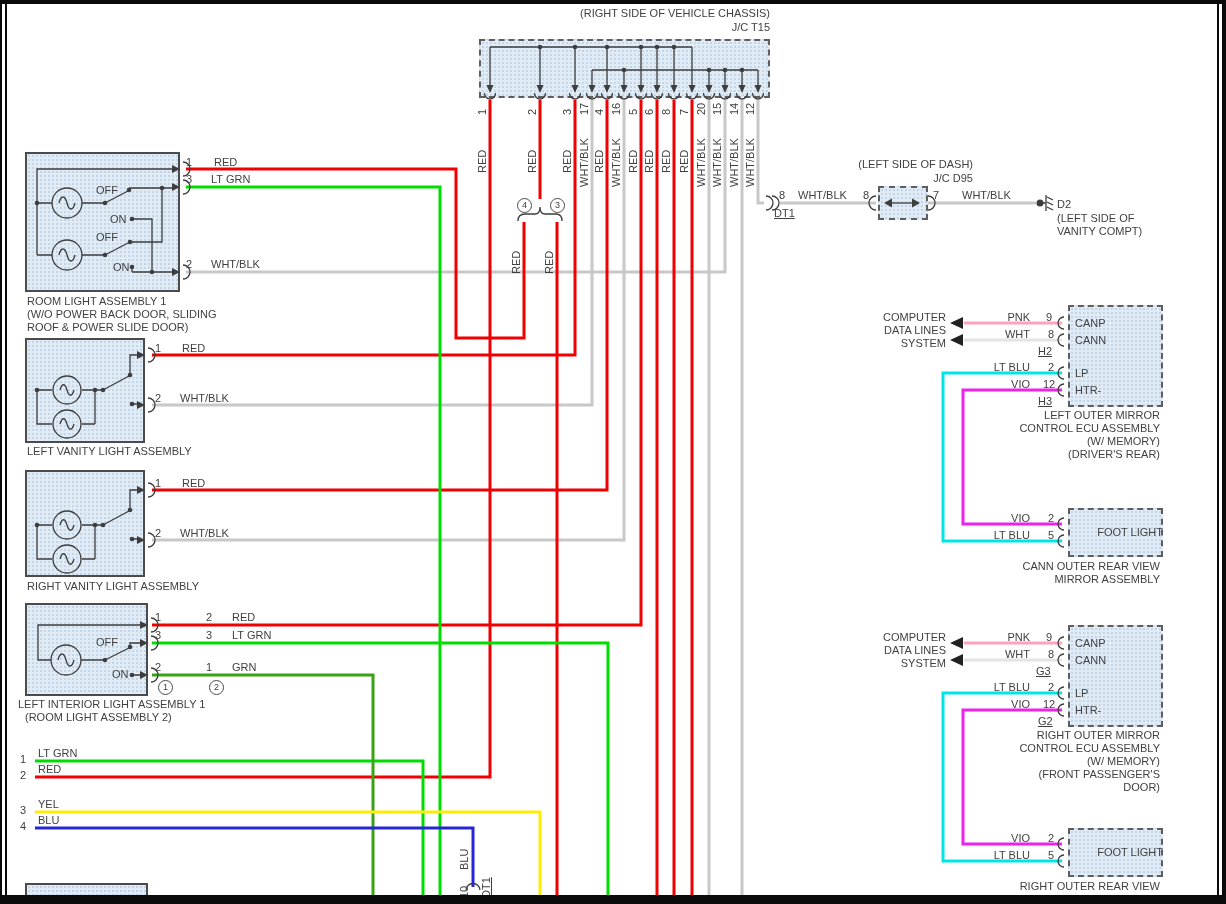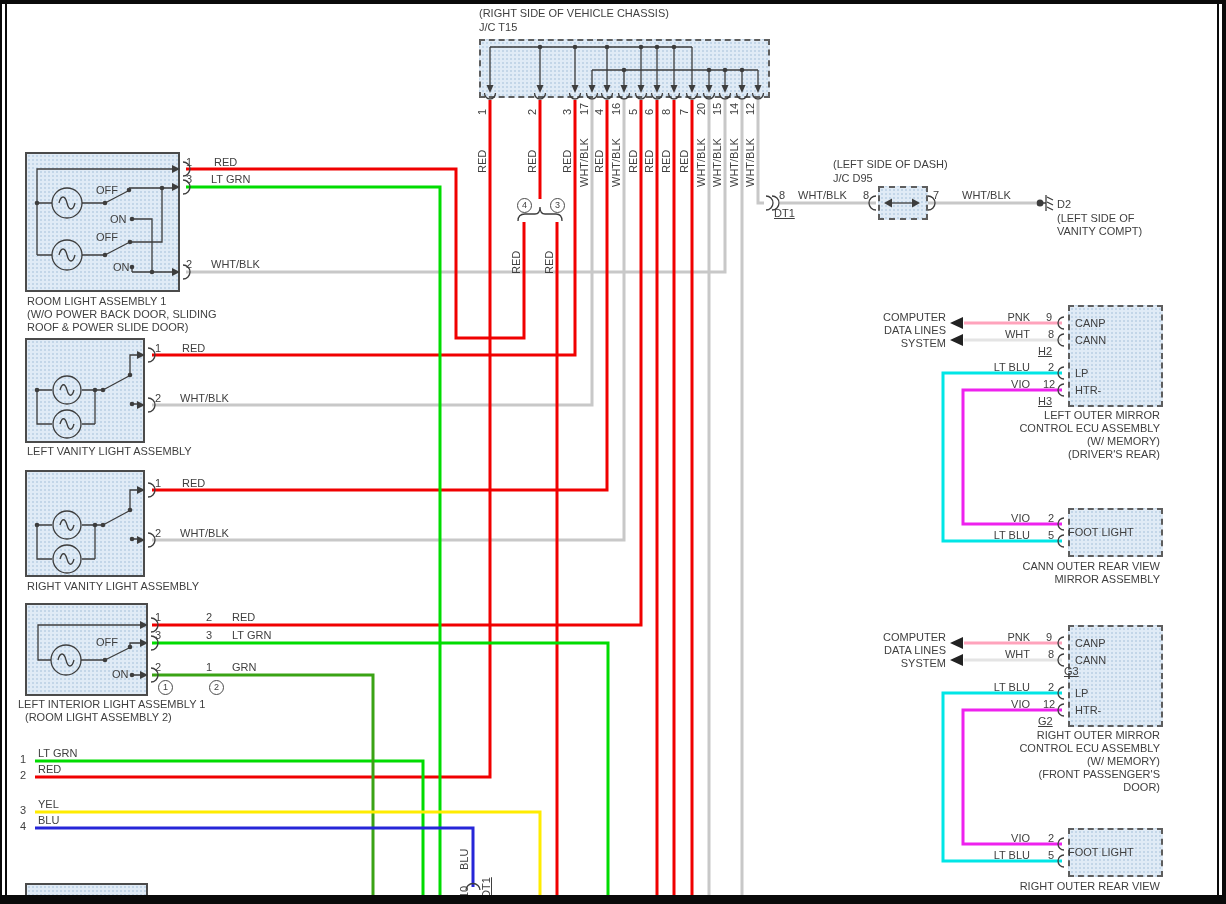--- a/index.html
+++ b/index.html
@@ -6,21 +6,21 @@
   #canvas{position:relative;width:1226px;height:904px;background:#fff;overflow:hidden;
           font-family:"Liberation Sans",sans-serif;color:#3f3f3f}
   .bx{position:absolute;box-sizing:border-box;background-color:var(--c-box-fill,#e0ebf6);
       background-image:radial-gradient(circle,var(--c-box-dot,#c3d6e8) 1px,transparent 1.3px);
       background-size:4px 4px;border:2px solid #4b4b4b;z-index:1}
   .dash{border:2px dashed #5e5e5e}
   svg.layer{position:absolute;left:0;top:0;z-index:3;pointer-events:none}
   .L{position:absolute;font-size:11px;line-height:12px;white-space:nowrap;z-index:4;color:var(--c-text,#3f3f3f)}
   .V{transform-origin:0 100%;transform:rotate(-90deg);height:12px}
   .R{text-align:right}
-  .CT{text-align:left}
+  .CT{text-align:right}
   .U{text-decoration:underline}
   .C{position:absolute;width:13px;height:13px;border:1px solid #4b4b4b;border-radius:50%;
      font-size:9px;line-height:13px;text-align:center;z-index:4;color:var(--c-text,#3f3f3f)}
   .bar{position:absolute;background:var(--c-frame,#0a0a0a);z-index:6}
 </style>
 </head>
 <body>
 
 <div id="canvas">
 
@@ -358,21 +358,21 @@
   <div class="L CT" style="left:1068px;top:526px;width:95px">FOOT LIGHT</div>
   <div class="L R" style="left:960px;top:560px;width:200px">CANN OUTER REAR VIEW</div>
   <div class="L R" style="left:960px;top:573px;width:200px">MIRROR ASSEMBLY</div>
 
   <div class="L R" style="left:930px;top:631px;width:100px">PNK</div>
   <div class="L" style="left:1046px;top:631px">9</div>
   <div class="L" style="left:1075px;top:637px">CANP</div>
   <div class="L R" style="left:930px;top:648px;width:100px">WHT</div>
   <div class="L" style="left:1048px;top:648px">8</div>
   <div class="L" style="left:1075px;top:654px">CANN</div>
-  <div class="L U" style="left:1064px;top:665px">G3</div>
+  <div class="L U" style="left:1036px;top:665px">G3</div>
   <div class="L R" style="left:930px;top:681px;width:100px">LT BLU</div>
   <div class="L" style="left:1048px;top:681px">2</div>
   <div class="L" style="left:1075px;top:687px">LP</div>
   <div class="L R" style="left:930px;top:698px;width:100px">VIO</div>
   <div class="L" style="left:1043px;top:698px">12</div>
   <div class="L" style="left:1075px;top:704px">HTR-</div>
   <div class="L U" style="left:1038px;top:715px">G2</div>
   <div class="L R" style="left:960px;top:729px;width:200px">RIGHT OUTER MIRROR</div>
   <div class="L R" style="left:960px;top:742px;width:200px">CONTROL ECU ASSEMBLY</div>
   <div class="L R" style="left:960px;top:755px;width:200px">(W/ MEMORY)</div>

